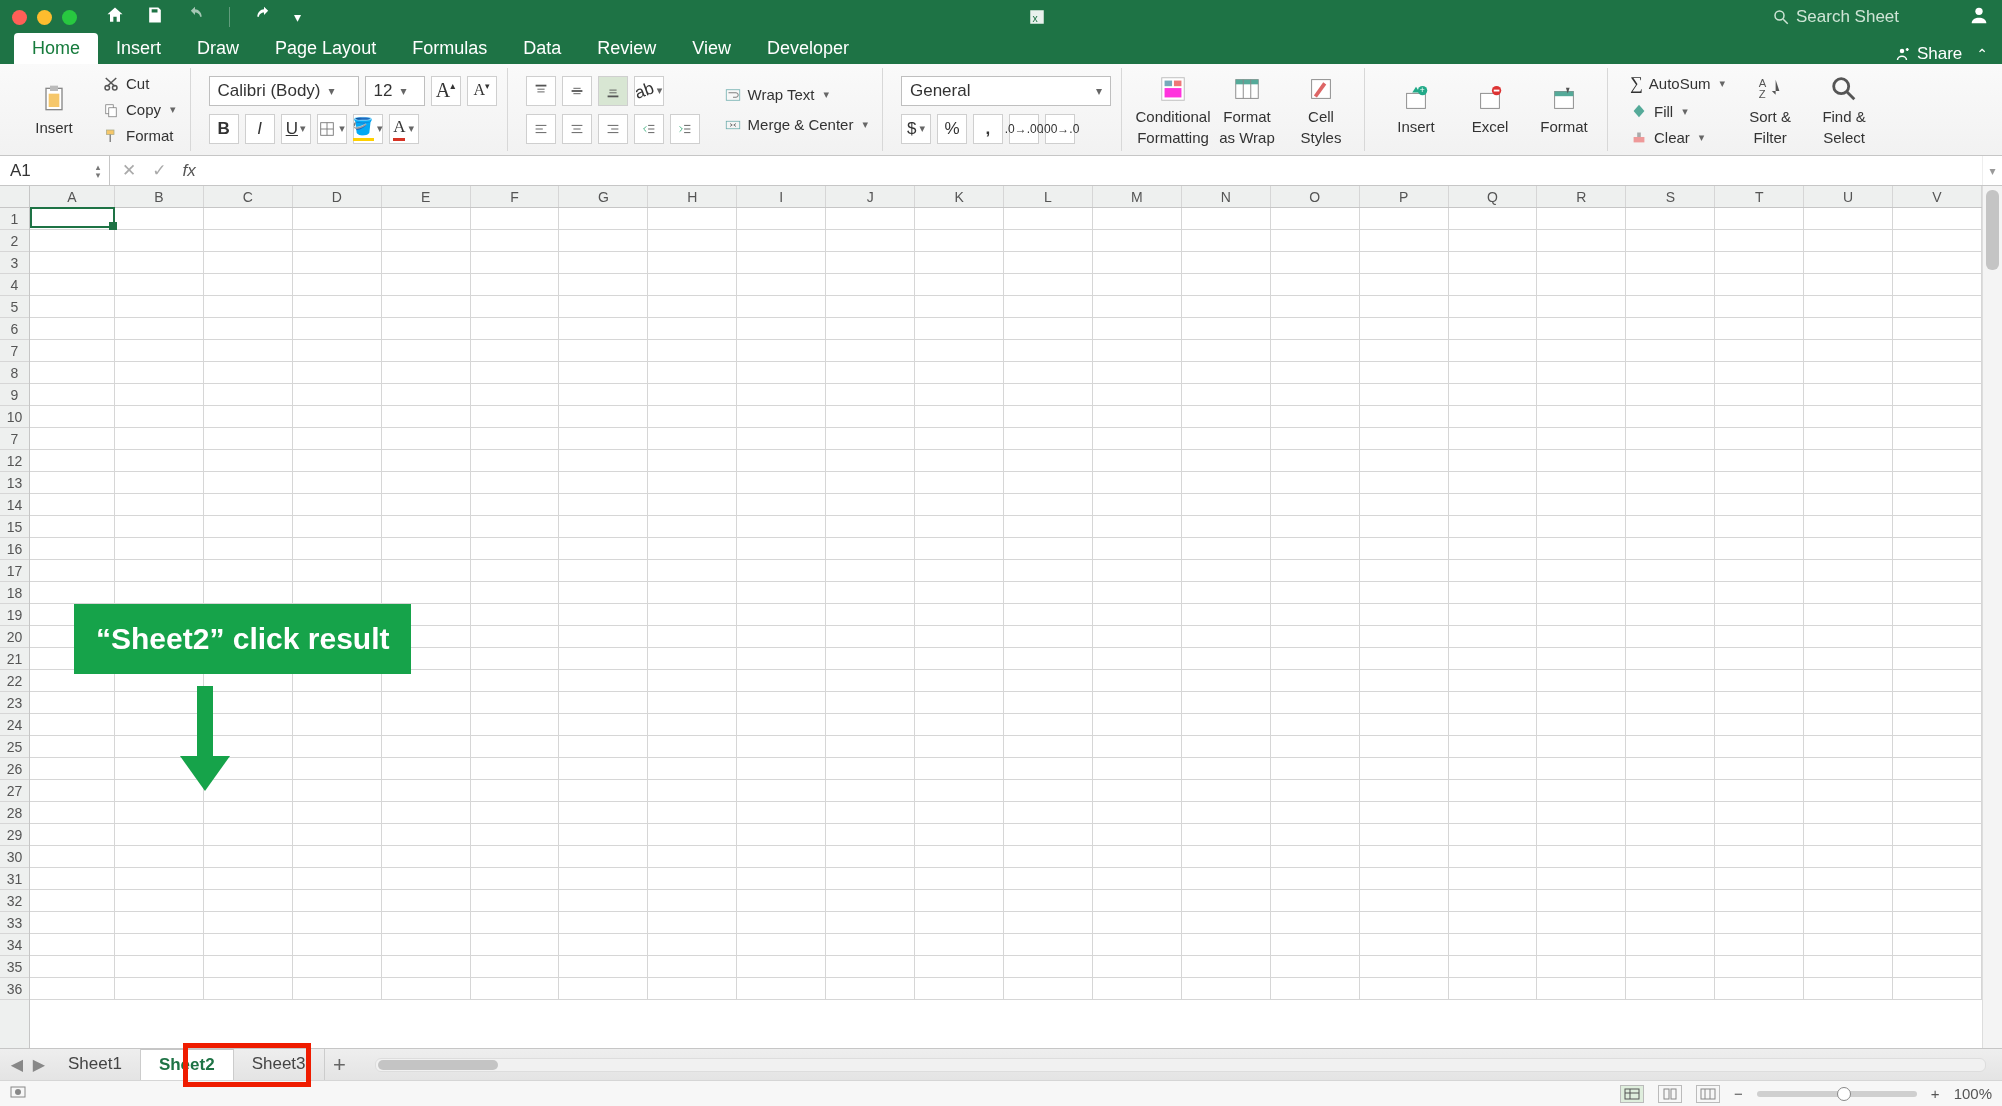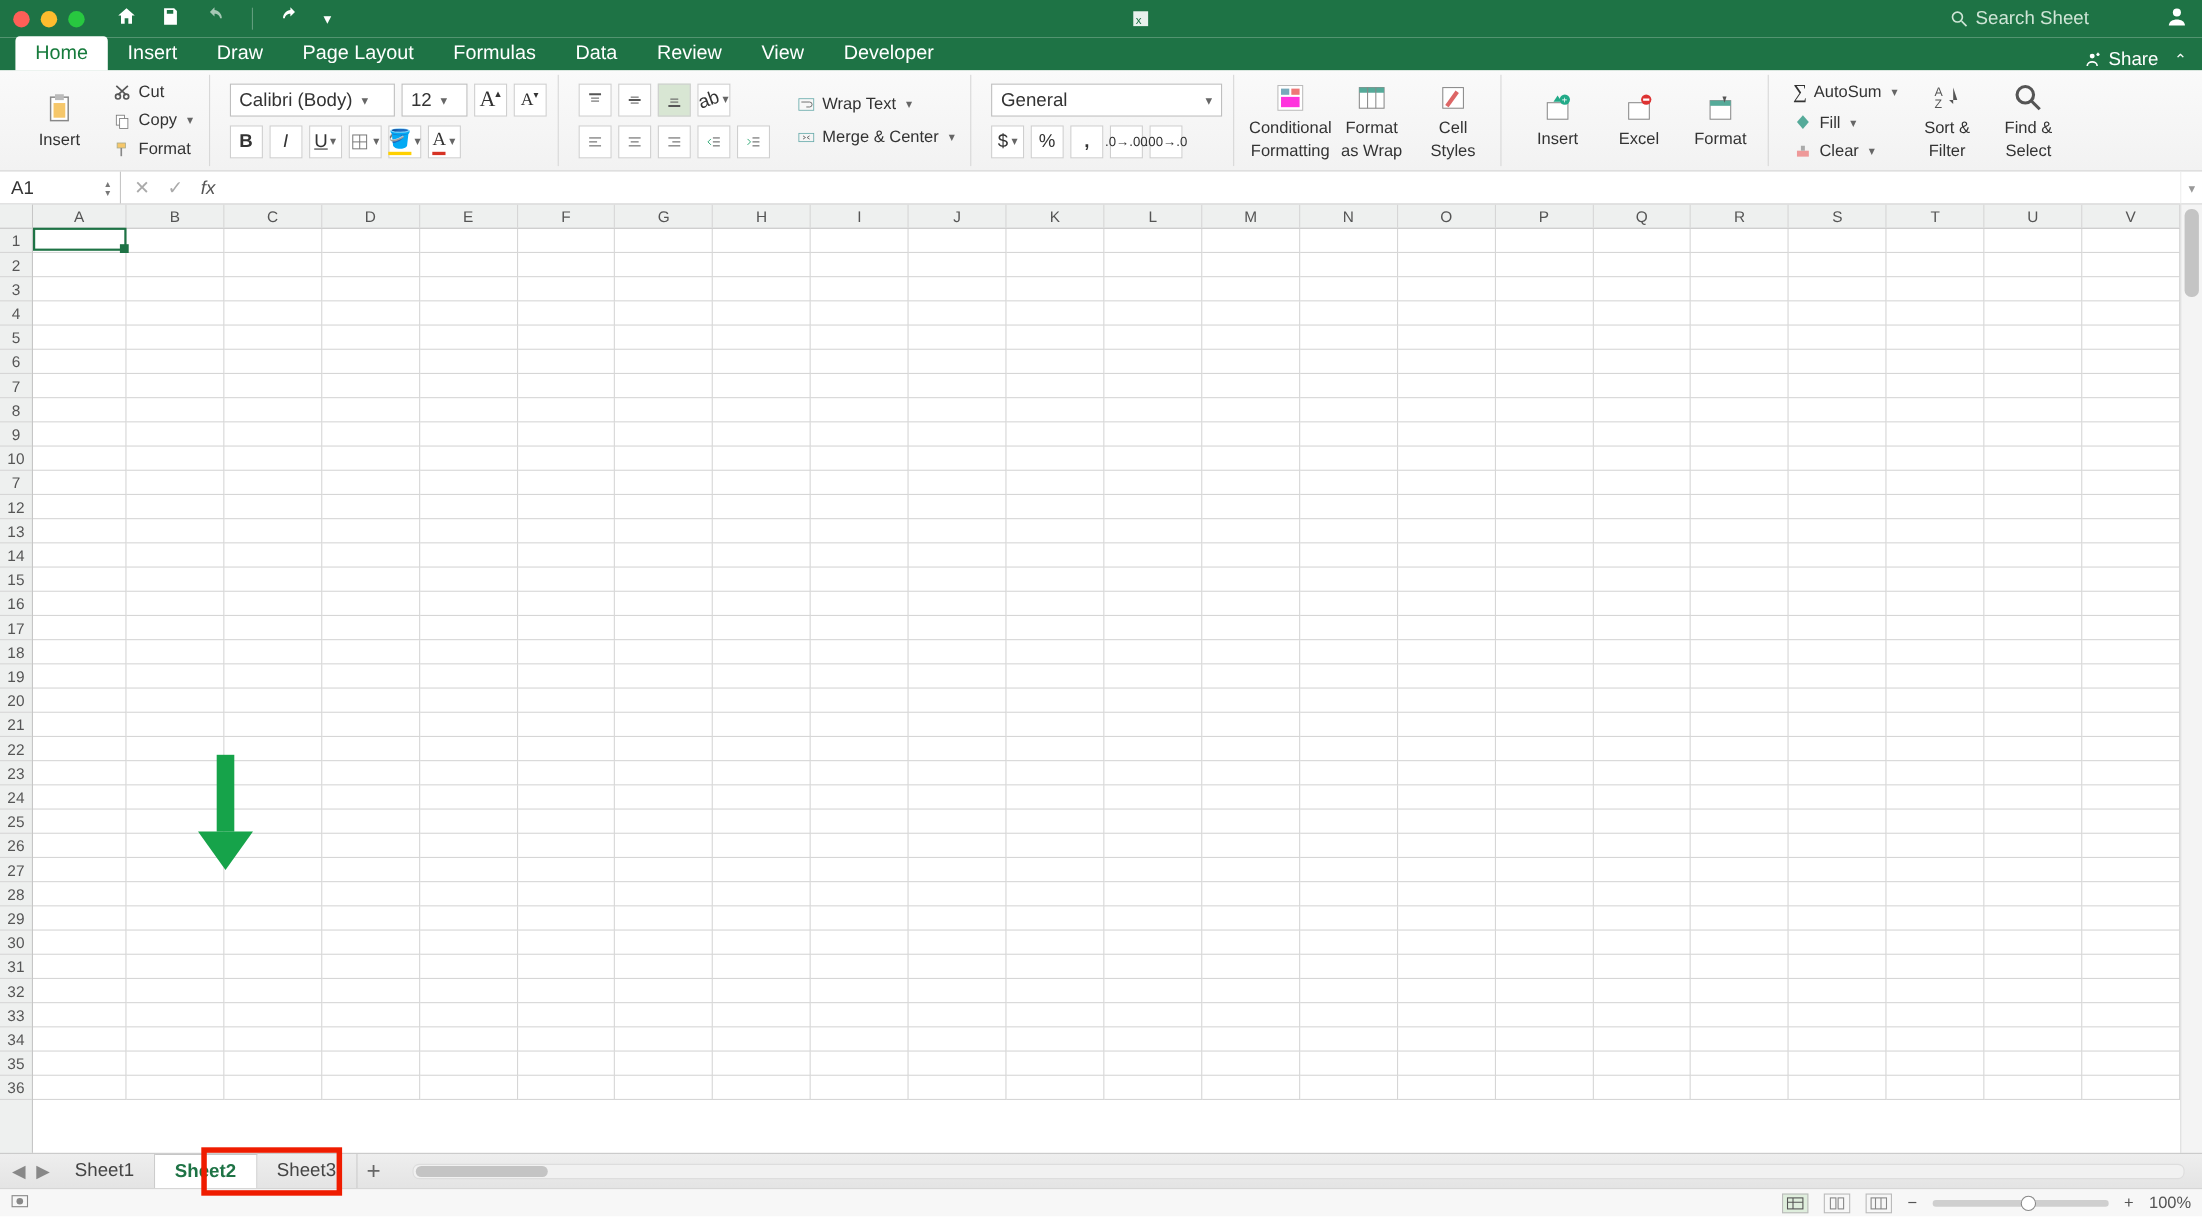--- a/index.html
+++ b/index.html
@@ -1421,20 +1421,23 @@
           <div class="cell" style="width: 90px;"></div>
           <div class="cell" style="width: 90px;"></div>
           <div class="cell" style="width: 90px;"></div>
           <div class="cell" style="width: 90px;"></div>
           <div class="cell" style="width: 90px;"></div>
           <div class="cell" style="width: 90px;"></div>
         </div>
       </div>
     <div class="active-cell" id="active-cell" style="left: 0px; top: 21px; width: 85px; height: 21px;"></div>
 
+    <div class="annot-box" style="left:44px; top:418px;">
+      <span>“Sheet2” click result</span>
+    </div>
     <div class="annot-arrow" style="left:150px; top:500px;">
       <svg width="50" height="110">
           <rect x="17" y="0" width="16" height="70" fill="#16a34a"></rect>
           <polygon points="0,70 50,70 25,105" fill="#16a34a"></polygon>
         </svg>
     </div>
   </div>
   <div class="vscroll">
       <div class="thumb"></div>
     </div>

